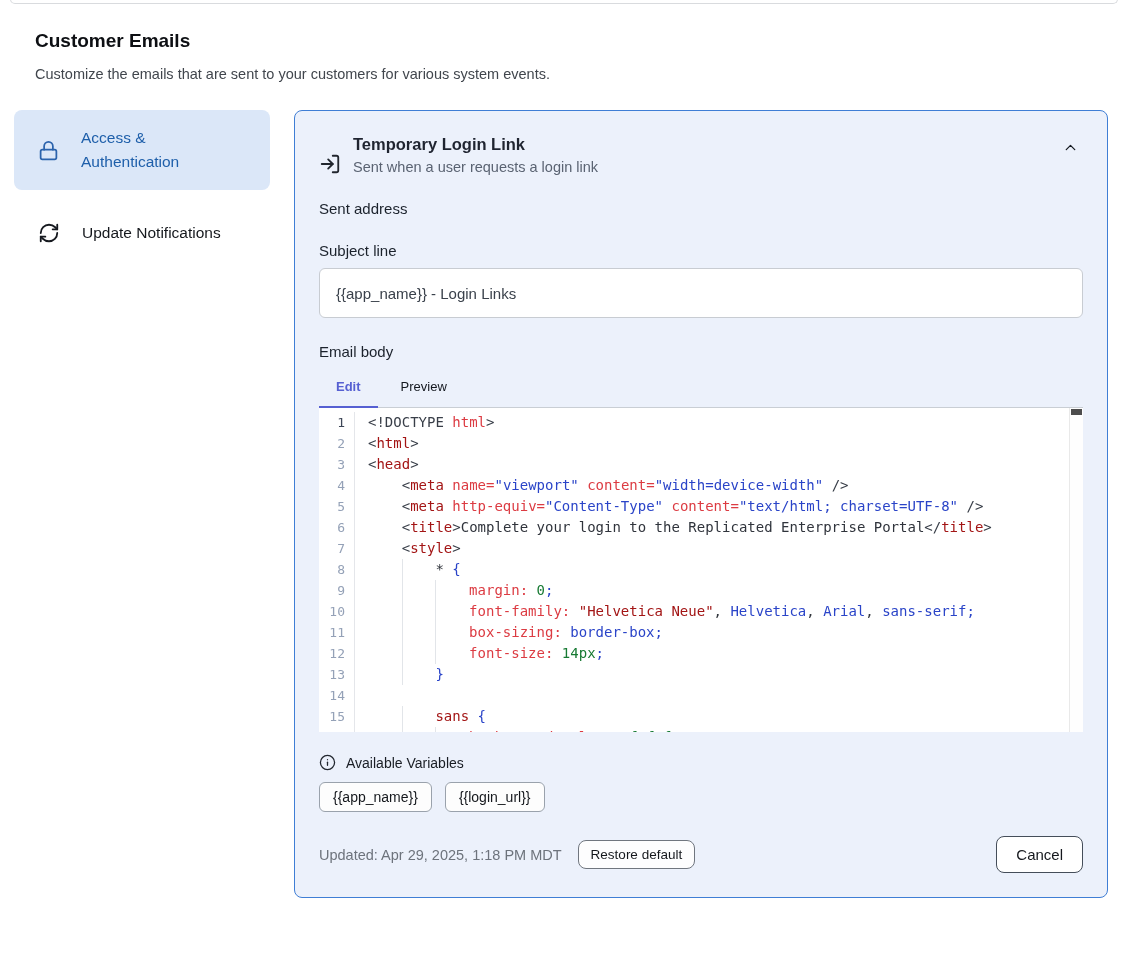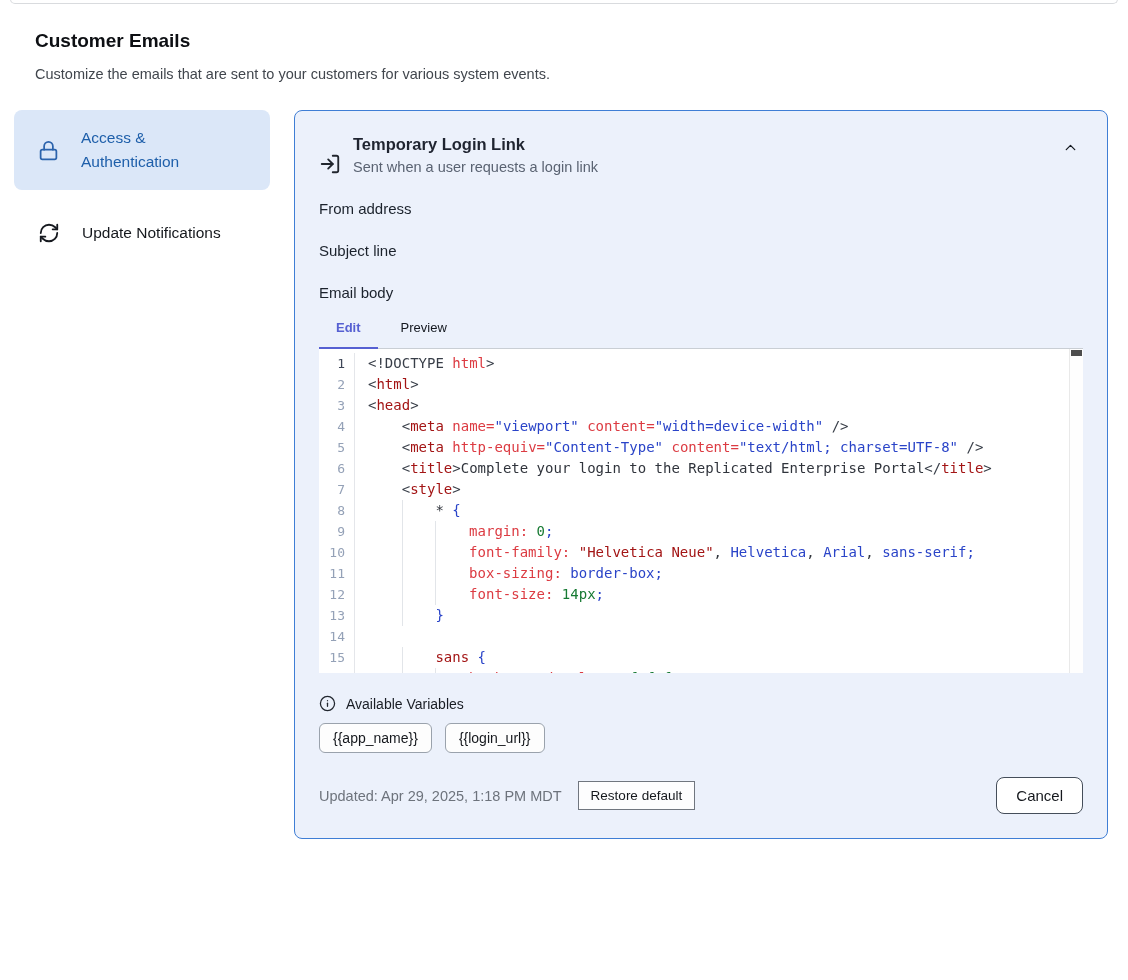--- a/index.html
+++ b/index.html
@@ -64,21 +64,21 @@
   .vars-head { display: flex; align-items: center; gap: 10px; margin-top: 22px; font-size: 14px; color: #191d24; }
   .chips { display: flex; gap: 13px; margin-top: 11px; align-items: center; }
   .chip { font-family: "DejaVu Sans Mono", monospace; font-size: 14px; background: #fdfdfd;
           border: 1px solid #9aa2ac; border-radius: 6px; padding: 6px 13px; color: #15181d; cursor: pointer; }
 
   
   .panel-footer { display: flex; align-items: center; margin-top: 24px; }
   .updated { color: #6d737c; font-size: 14.5px; }
   .btn { cursor: pointer; font-family: "Liberation Sans", sans-serif; }
   .btn-restore { margin-left: 16px; font-size: 13.5px; padding: 6px 12px; border: 1px solid #70767f;
-                 border-radius: 0; background: #fdfdfe; color: #15181d; }
+                 border-radius: 8px; background: #fdfdfe; color: #15181d; }
   .spacer { flex: 1; }
   .btn-cancel { font-size: 15px; padding: 9px 19px; border: 1px solid #454e5a; border-radius: 8px;
                 background: #ffffff; color: #15181d; }
   .btn-save { margin-left: 12px; font-size: 15px; padding: 10px 19px; border: none; border-radius: 8px;
               background: #90b4ea; color: #fbfcff; }
 </style>
 </head>
 <body>
 
 <div class="prev-card"></div>
@@ -129,23 +129,24 @@
       </div>
     </div>
     <button class="collapse-btn">
       <span style="display:flex;">
         <svg width="17" height="17" viewBox="0 0 24 24" fill="none" stroke="#14181f" stroke-width="1.8" stroke-linecap="round" stroke-linejoin="round">
           <polyline points="6 15 12 9 18 15"></polyline>
         </svg>
       </span>
     </button>
 
-    <div class="field-label">From address</div>
+    <div class="field-label">Sent address</div>
 
     <div class="field-label">Subject line</div>
+    <input class="textbox" type="text" value="{{app_name}} - Login Links" style="">
 
     <div class="field-label">Email body</div>
 
     <div class="tabs">
       <button class="tab active">Edit</button>
       <button class="tab">Preview</button>
     </div>
 
     <div class="editor">
       <div class="cm-scroll">

